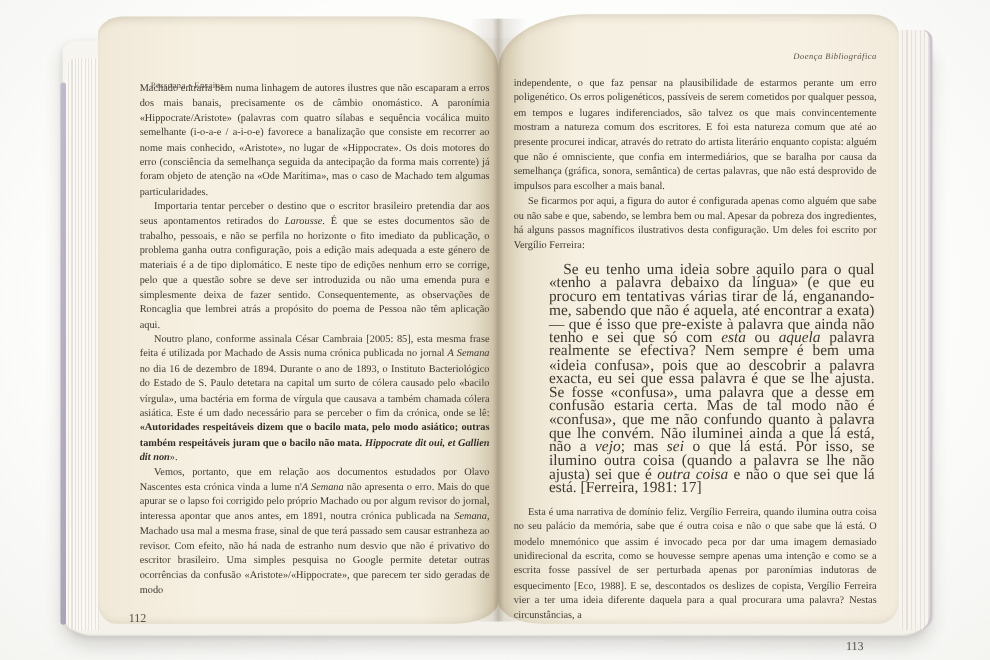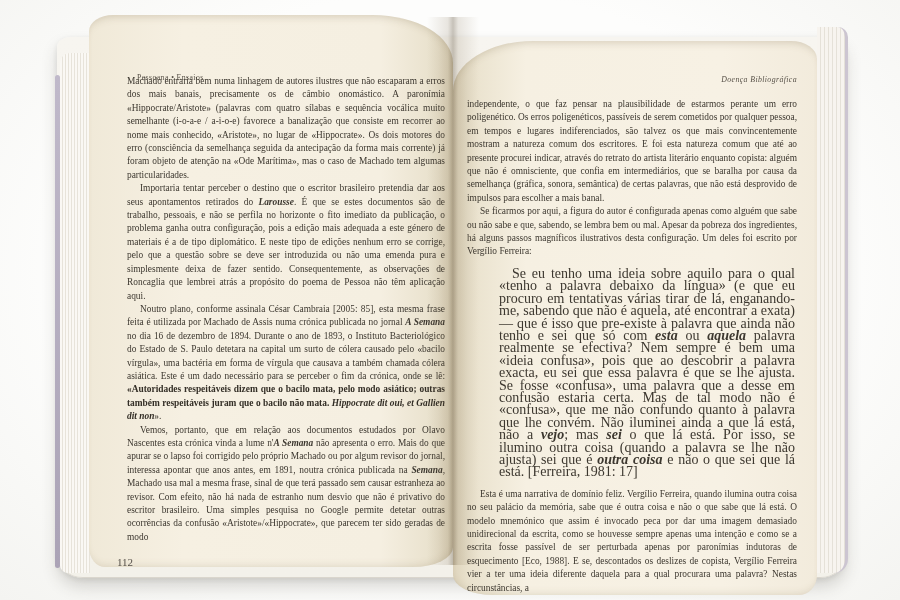--- a/index.html
+++ b/index.html
@@ -30,37 +30,37 @@
     border-right:3px solid #ccc5d1;border-radius:0 10px 14px 0;}
 
   .page{position:absolute;top:6px;width:364px;height:552px;}
   .page-left{left:34px;
     background:linear-gradient(to right,#f0e9d8,#f6f0e2 26%,#f5efe1 80%,#e8e0cb 96%,#dcd2b9);
     border-radius:24px 80px 40px 16px / 16px 48px 20px 20px;
     box-shadow:inset 0 7px 9px -6px rgba(120,100,70,.28), inset 0 -6px 8px -6px rgba(120,100,70,.22);}
   .page-right{left:398px;top:4px;height:554px;
     background:linear-gradient(to left,#f2ebdc,#f7f1e4 26%,#f6f0e2 80%,#e9e1cc 96%,#ded4bc);
     border-radius:80px 26px 18px 40px / 50px 18px 20px 20px;
-    box-shadow:inset 0 7px 9px -6px rgba(120,100,70,.28), inset 0 -6px 8px -6px rgba(120,100,70,.22);margin-top:28px;}
+    box-shadow:inset 0 7px 9px -6px rgba(120,100,70,.28), inset 0 -6px 8px -6px rgba(120,100,70,.22);}
   .gutter-shade{position:absolute;left:372px;top:8px;width:52px;height:548px;pointer-events:none;
     background:linear-gradient(to right,rgba(112,92,58,0) 0%,rgba(112,92,58,.15) 40%,rgba(70,54,28,.30) 50%,rgba(112,92,58,.15) 60%,rgba(112,92,58,0) 100%);}
 
   .running-head{position:absolute;font-size:7.8px;letter-spacing:.4px;color:#565047;white-space:nowrap;}
   .head-left{left:48px;top:40px;margin-top:18px;}
   .head-right{right:20px;top:34px;font-style:italic;}
 
   .text-block{position:absolute;color:#3c372f;font-size:9.4px;line-height:13.4px;
     text-align:justify;hyphens:auto;-webkit-hyphens:auto;}
   .tb-left{left:38px;top:60px;width:318px;}
   .tb-right{left:14px;top:57px;width:330px;}
 
   .para{margin:0;text-align:justify;}
   .para.indent{text-indent:13px;}
   .para.quote{font-size:14px;line-height:12.4px;margin:9px 2px 9px 32px;}
-  .run-i{font-style:italic;font-weight:bold;}
+  .run-i{font-style:italic;}
   .run-b{font-weight:bold;color:#332e26;}
   .run-bi{font-weight:bold;font-style:italic;color:#332e26;}
 
   .page-number{position:absolute;font-size:11px;color:#55504a;}
   .pn-left{left:28px;top:541px;}
   .pn-right{left:316px;top:569px;}
 </style>
 </head>
 <body>
 

